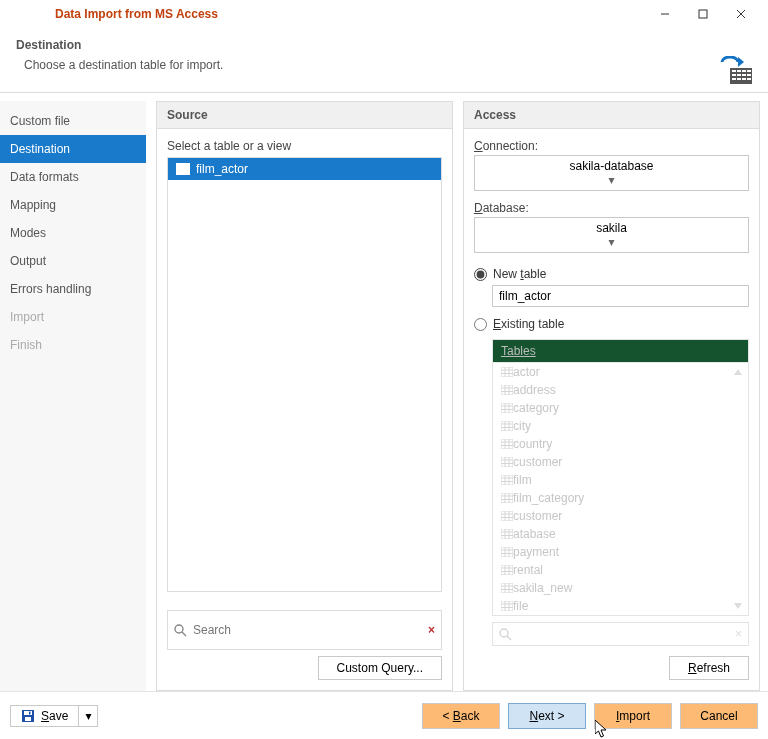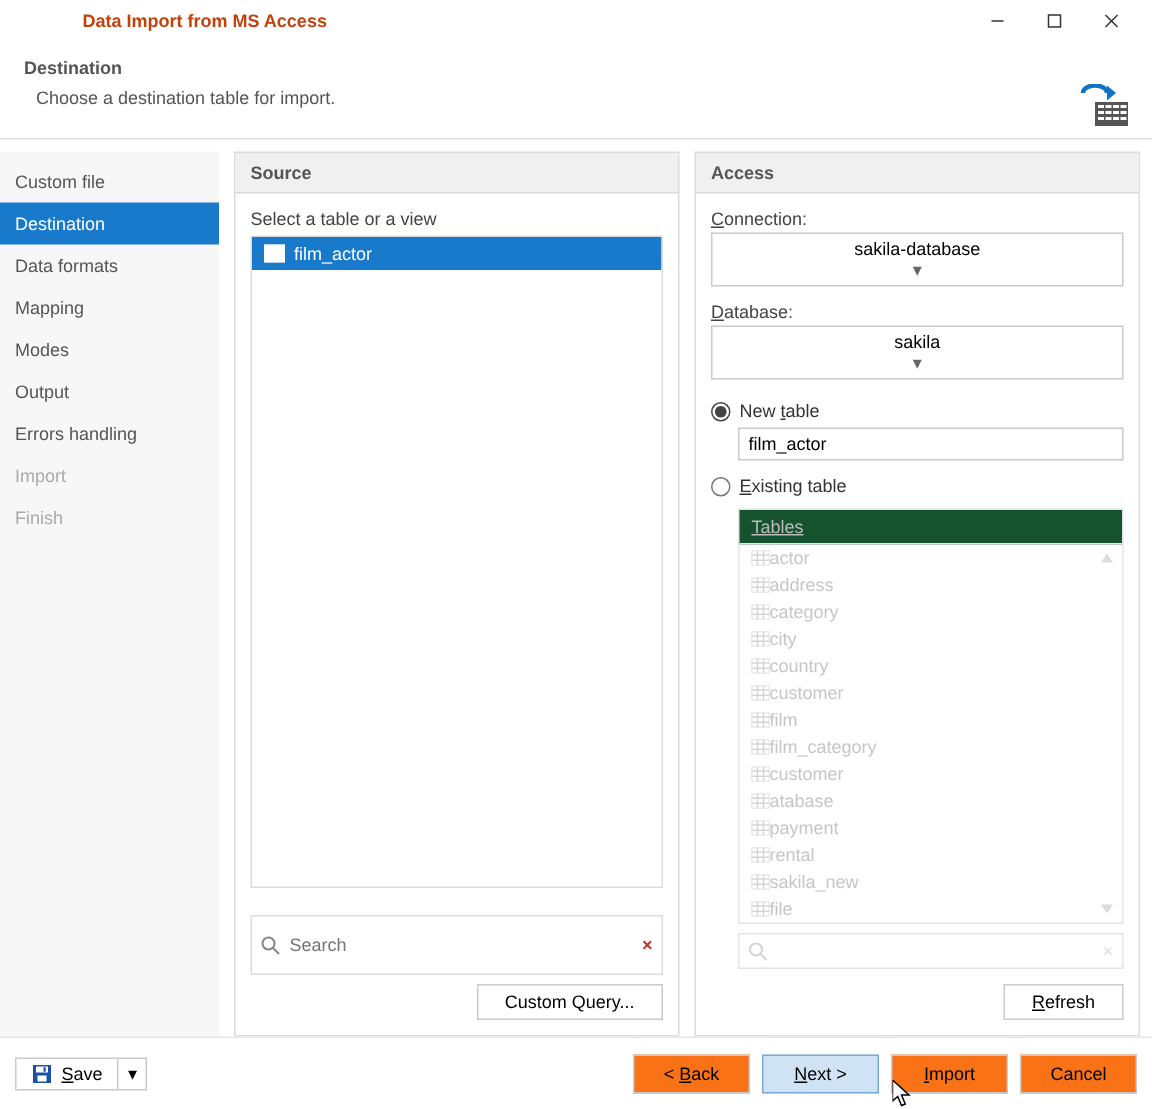--- a/index.html
+++ b/index.html
@@ -65,21 +65,21 @@
 .target-search { margin-left: 18px; margin-top: 6px; border: 1px solid #e3e3e3; height: 24px; display: flex; align-items: center; padding: 0 6px; gap: 6px; color: #bbb; }
 .target-search .mag { opacity:.35; }
 .refresh-btn { align-self: flex-end; margin-top: 10px; margin-left: 18px; background: #fff; border: 1px solid #c9c9c9; padding: 4px 18px; }
 
 
 .footer { position: absolute; left: 0; right: 0; bottom: 0; height: 48px; border-top: 1px solid #e4e4e4; display: flex; align-items: center; padding: 0 10px; gap: 8px; background: #fff; }
 .save-split { display: flex; }
 .save-main { display: flex; align-items: center; gap: 6px; border: 1px solid #c9c9c9; padding: 3px 10px; }
 .save-drop { border: 1px solid #c9c9c9; border-left: none; padding: 3px 6px; display:flex; align-items:center; }
 .spacer { flex: 1; }
-.ft-btn { border: 1px solid #c9c9c9; background: #f97316; padding: 5px 0; min-width: 78px; text-align: center; }
+.ft-btn { border: 1px solid #c9c9c9; background: #fdba74; padding: 5px 0; min-width: 78px; text-align: center; }
 .ft-btn.primary { background: #cfe3f5; border-color: #7aaad1; }
 .disk-icon { width: 14px; height: 14px; }
 
 
 .cursor { position: absolute; left: 595px; top: 720px; width: 14px; height: 18px; pointer-events: none; }
 
 svg { display: block; }
 </style>
 </head>
 <body>

